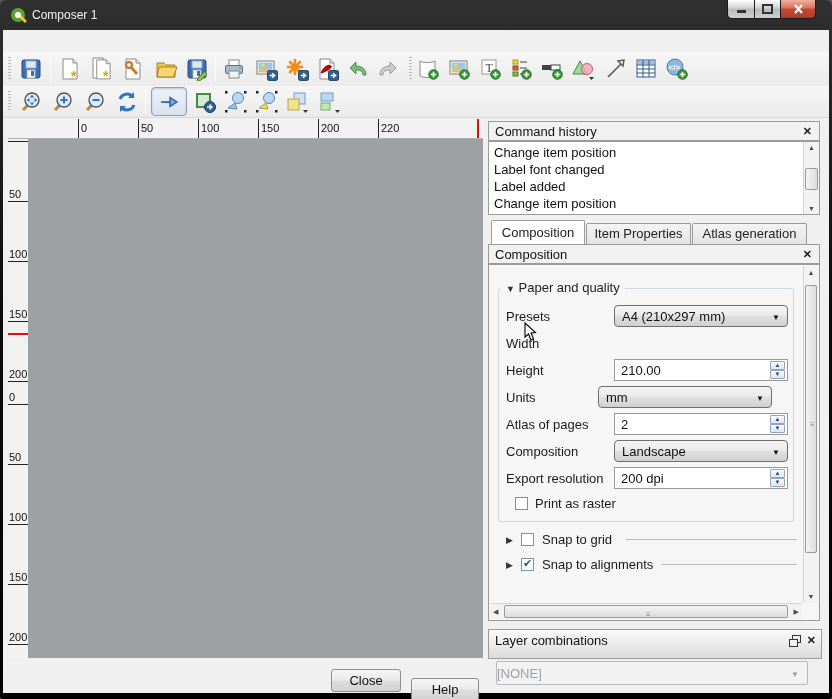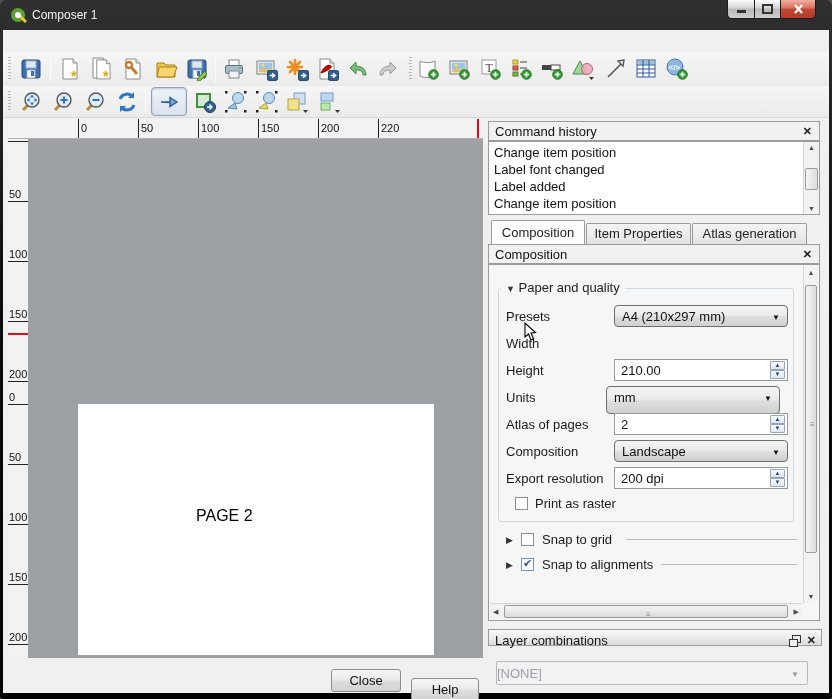--- a/index.html
+++ b/index.html
@@ -396,23 +396,20 @@
         <span class="abs vlab" style="top:312px">50</span>
       <div class="abs vtick" style="top:385px"></div>
         <span class="abs vlab" style="top:372px">100</span>
       <div class="abs vtick" style="top:445px"></div>
         <span class="abs vlab" style="top:432px">150</span>
       <div class="abs vtick" style="top:505px"></div>
         <span class="abs vlab" style="top:492px">200</span>
       <div class="abs vred" style="top:194px"></div>
     </div>
     <div class="abs viewport">
-      <div class="abs page" style="top:265px">
-        <span class="abs page-label" style="left:118px;top:103px">PAGE 2</span>
-      </div>
     </div>
 
     <div class="abs dock-title" style="left:485px;top:91px;width:332px;height:20px">
       <span class="abs dt-text">Command history</span>
       <span class="abs xglyph" style="right:7px;top:3px">✕</span>
     </div>
     <div class="abs list" style="left:485px;top:111px;width:332px;height:74px">
       <span class="abs list-item" style="top:3px">Change item position</span>
       <span class="abs list-item" style="top:20px">Label font changed</span>
       <span class="abs list-item" style="top:37px">Label added</span>
@@ -444,21 +441,21 @@
           <span class="abs carrow">▼</span>
         </div>
       <span class="abs f-label" style="left:17px;top:71px">Width</span>
       <span class="abs f-label" style="left:17px;top:98px">Height</span>
       <div class="abs spin" style="left:125px;top:94px;width:174px;height:22px">
           <span class="abs sval">210.00</span>
           <span class="abs spin-btn" style="top:1px">▲</span>
           <span class="abs spin-btn" style="bottom:1px">▼</span>
         </div>
       <span class="abs f-label" style="left:17px;top:125px">Units</span>
-      <div class="abs combo" style="left:117px;top:121px;width:174px;height:28px">
+      <div class="abs combo" style="left:109px;top:121px;width:174px;height:22px">
           <span class="abs cval">mm</span>
           <span class="abs carrow">▼</span>
         </div>
       <span class="abs f-label" style="left:17px;top:152px">Atlas of pages</span>
       <div class="abs spin" style="left:125px;top:148px;width:174px;height:22px">
           <span class="abs sval">2</span>
           <span class="abs spin-btn" style="top:1px">▲</span>
           <span class="abs spin-btn" style="bottom:1px">▼</span>
         </div>
       <span class="abs f-label" style="left:17px;top:179px">Composition</span>
@@ -491,21 +488,21 @@
       </div>
       <div class="abs" style="left:1px;right:17px;bottom:1px;height:16px;background:#f2f2f2;border-top:1px solid #d5d5d5">
         <div class="abs sb-arrow" style="left:3px;top:4px">◀</div>
         <div class="abs sb-thumb-h" style="top:1px;bottom:1px;left:14px;right:14px">
             <div class="abs gripmark" style="left:50%;top:4px">≡</div>
           </div>
         <div class="abs sb-arrow" style="right:3px;top:4px">▶</div>
       </div>
     </div>
 
-    <div class="abs dock-title" style="left:485px;top:599px;width:334px;height:17px;background:linear-gradient(#fafafa,#dcdcdc)">
+    <div class="abs dock-title" style="left:485px;top:599px;width:334px;height:30px;background:linear-gradient(#fafafa,#dcdcdc)">
       <span class="abs dt-text" style="top:3px">Layer combinations</span>
       <svg class="abs" style="right:20px;top:5px" width="12" height="12">
           <rect x="3.5" y="0.5" width="8" height="7" fill="none" stroke="#333"></rect>
           <rect x="0.5" y="4.5" width="8" height="7" fill="#f0f0f0" stroke="#333"></rect>
         </svg>
       <span class="abs xglyph" style="right:5px;top:4px">✕</span>
     </div>
     <div class="abs disabled-combo" style="left:493px;top:631px;width:312px;height:24px">
       <span class="abs" style="left:0;top:4px">[NONE]</span>
       <span class="abs" style="right:8px;top:8px;font-size:8px;color:#999">▼</span>

